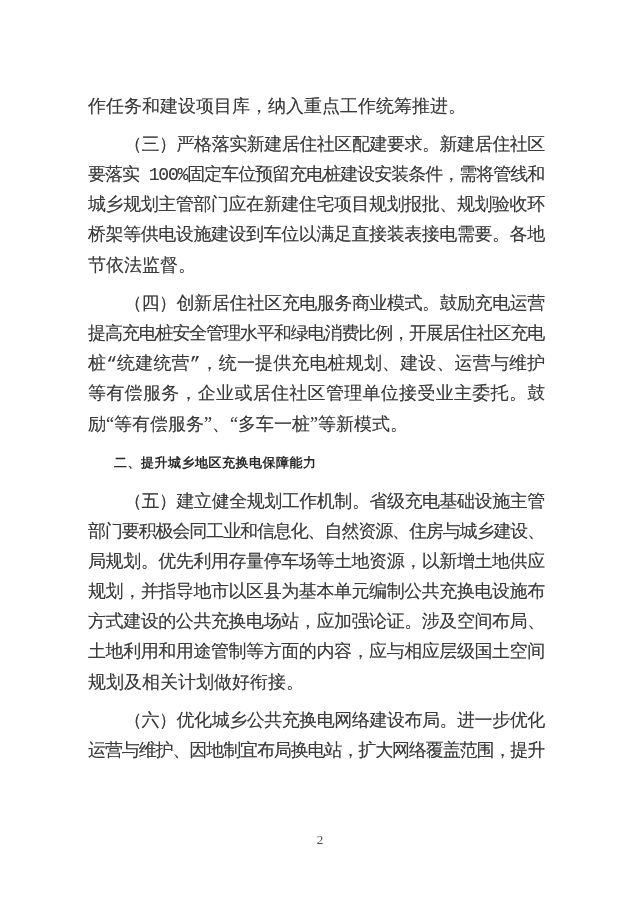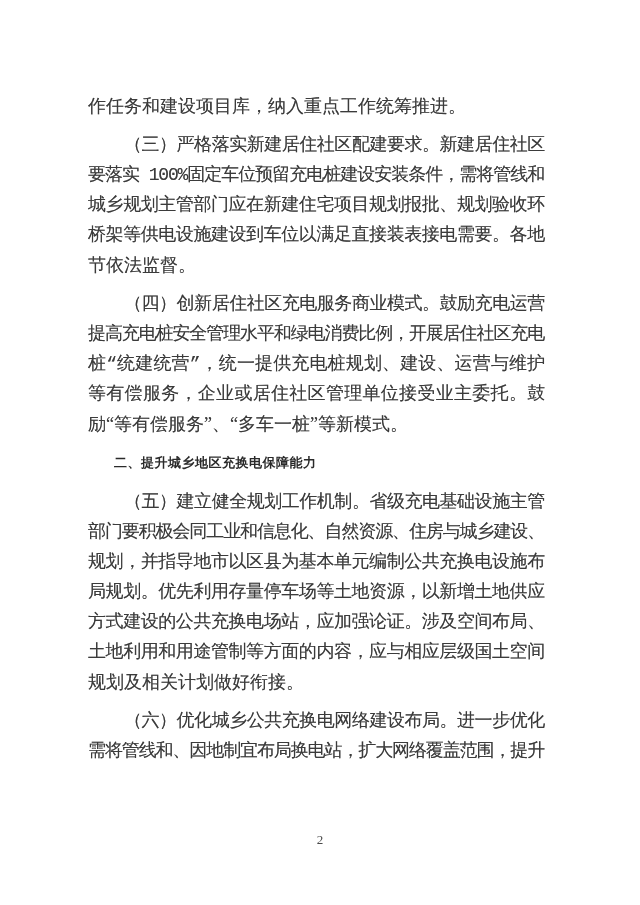--- a/index.html
+++ b/index.html
@@ -73,22 +73,22 @@
     <div class="line justify">桥架等供电设施建设到车位以满足直接装表接电需要。各地</div>
     <div class="line">节依法监督。</div>
     <div class="line justify indent para-start">（四）创新居住社区充电服务商业模式。鼓励充电运营</div>
     <div class="line justify">提高充电桩安全管理水平和绿电消费比例，开展居住社区充电</div>
     <div class="line justify">桩“统建统营”，统一提供充电桩规划、建设、运营与维护</div>
     <div class="line justify">等有偿服务，企业或居住社区管理单位接受业主委托。鼓</div>
     <div class="line">励“等有偿服务”、“多车一桩”等新模式。</div>
     <div class="line heading indent para-start">二、提升城乡地区充换电保障能力</div>
     <div class="line justify indent para-start">（五）建立健全规划工作机制。省级充电基础设施主管</div>
     <div class="line justify">部门要积极会同工业和信息化、自然资源、住房与城乡建设、</div>
+    <div class="line justify">局规划。优先利用存量停车场等土地资源，以新增土地供应</div>
     <div class="line justify">规划，并指导地市以区县为基本单元编制公共充换电设施布</div>
-    <div class="line justify">局规划。优先利用存量停车场等土地资源，以新增土地供应</div>
     <div class="line justify">方式建设的公共充换电场站，应加强论证。涉及空间布局、</div>
     <div class="line justify">土地利用和用途管制等方面的内容，应与相应层级国土空间</div>
     <div class="line">规划及相关计划做好衔接。</div>
     <div class="line justify indent para-start">（六）优化城乡公共充换电网络建设布局。进一步优化</div>
-    <div class="line justify">需将管线和、因地制宜布局换电站，扩大网络覆盖范围，提升</div>
+    <div class="line justify">运营与维护、因地制宜布局换电站，扩大网络覆盖范围，提升</div>
   </div>
   <div class="page-number">2</div>
 </div>
 
 </body></html>

